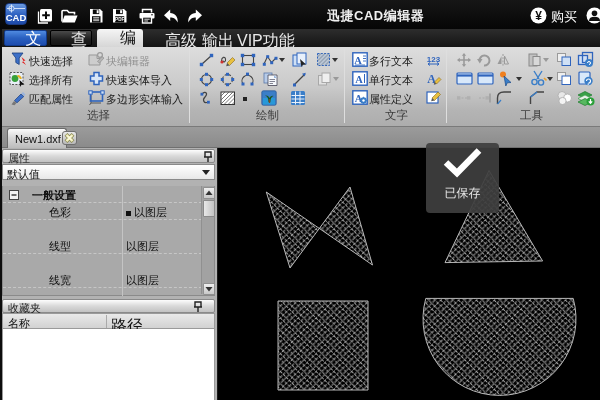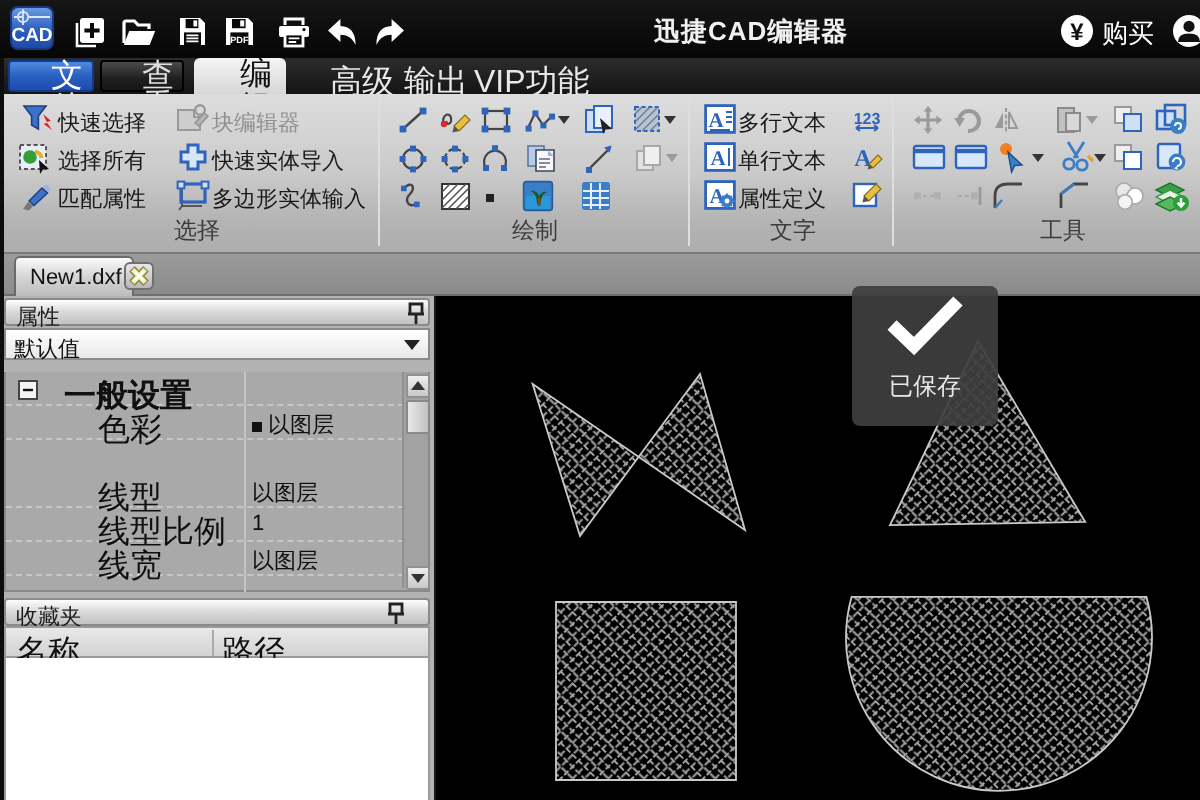--- a/index.html
+++ b/index.html
@@ -43,21 +43,21 @@
 
 
 #leftpanel { left:0; top:148px; width:218px; height:252px; background:#b2b2b2; border-right:1px solid #1a1a1a; }
 .phdr { left:2px; width:213px; height:14px; border:1px solid #8a8a8a; border-radius:2px;
   background:linear-gradient(#fdfdfd,#d9d9d9 50%,#c2c2c2); }
 .phdr span { position:absolute; left:5px; top:1px; font-size:11px; color:#1c1c1c; }
 #combo { left:2px; top:164px; width:213px; height:16px; border:1px solid #8a8a8a; background:linear-gradient(#ffffff,#e8e8e8); }
 #combo span { position:absolute; left:4px; top:2px; font-size:11px; color:#111; }
 #grid { left:2px; top:186px; width:213px; height:110px; background:#a9a9a9; border:1px solid #8a8a8a; border-top:none; }
 .grow { position:absolute; left:0; width:199px; height:17px; border-bottom:1px dashed #c6c6c6; }
-.gname { position:absolute; left:34px; top:2px; font-size:16px; color:#101010;padding-left:12px; }
+.gname { position:absolute; left:34px; top:2px; font-size:11px; color:#101010;padding-left:12px; }
 .gval { position:absolute; left:123px; top:2px; font-size:11px; color:#101010; }
 #vline { left:119px; top:0px; width:1px; height:110px; background:#c4c4c4; }
 #gsb { position:absolute; right:0; top:0; width:13px; height:108px; background:#a2a2a2; border-left:1px solid #909090; }
 #favcols { left:2px; top:313px; width:213px; height:16px; background:linear-gradient(#e9e9e9,#d2d2d2); border:1px solid #9a9a9a; }
 #favwhite { left:2px; top:329px; width:213px; height:71px; background:#ffffff; border:1px solid #9a9a9a; border-top:none; border-bottom:none; }
 
 
 #canvas { left:218px; top:148px; width:382px; height:252px; background:#000; }
 
 
@@ -425,24 +425,20 @@
   <div class="grow" style="top:0;">
       <span class="gname" style="left:17px; font-weight:bold;">一般设置</span>
     </div>
   <div class="grow" style="top:17px;">
       <span class="gname">色彩</span>
       <span class="gval"><span style="display:inline-block;width:5px;height:5px;background:#111;margin-right:3px;"></span>以图层</span>
     </div>
   <div class="grow" style="top:51px;">
       <span class="gname">线型</span>
       <span class="gval">以图层</span>
-    </div>
-  <div class="grow" style="top:68px;">
-      <span class="gname">线型比例</span>
-      <span class="gval">1</span>
     </div>
   <div class="grow" style="top:85px;">
       <span class="gname">线宽</span>
       <span class="gval">以图层</span>
     </div>
   <div id="vline" class="abs"></div>
   <svg class="abs" style="left:6px; top:4px;" width="10" height="10" viewBox="0 0 10 10">
   <rect x="0.5" y="0.5" width="9" height="9" fill="#f4f4f4" stroke="#444" stroke-width="1"></rect>
   <path d="M2.5 5 H7.5" stroke="#111" stroke-width="1.2"></path>
   </svg>
@@ -459,21 +455,21 @@
       <path d="M6 8.5 L9.5 4 H2.5 Z" fill="#333"></path>
     </svg>
   </div>
 <div class="abs phdr" style="top:299px;">
     <span>收藏夹</span>
   </div>
 <svg class="abs" style="left:193px; top:301px;" width="10" height="12" viewBox="0 0 10 12">
 <path d="M2 1 H8 V6 H2 Z M1 6 H9 M5 6 V11" stroke="#222" stroke-width="1.4" fill="none"></path>
 </svg>
 <div id="favcols" class="abs">
-    <span class="abs" style="left:5px; top:2px; font-size:16px; color:#111;">名称</span>
+    <span class="abs" style="left:5px; top:2px; font-size:11px; color:#111;">名称</span>
   <span class="abs" style="left:108px; top:2px; font-size:16px; color:#111;">路径</span>
   <span class="abs" style="left:103px; top:1px; width:1px; height:13px; background:#aaa;"></span>
   </div>
 <div id="favwhite" class="abs"></div>
 
 <div id="canvas" class="abs">
 <svg width="382" height="252" viewBox="0 0 382 252" style="position:absolute; left:0; top:0;">
 <defs>
 <pattern id="xh" width="12.6" height="12.6" patternUnits="userSpaceOnUse" patternTransform="rotate(45)">
 <g stroke="#a2a2a2" stroke-width="1" fill="none" stroke-dasharray="3.1 1.1">

